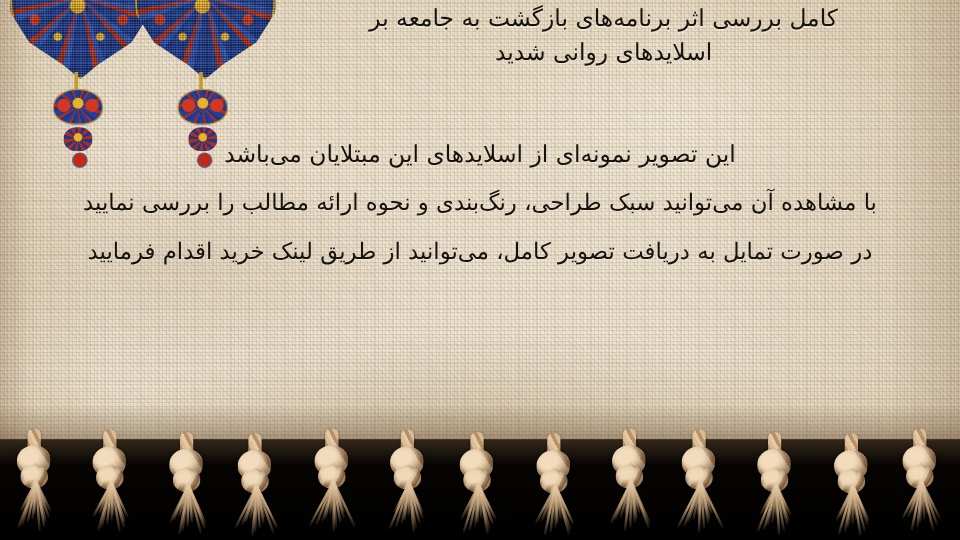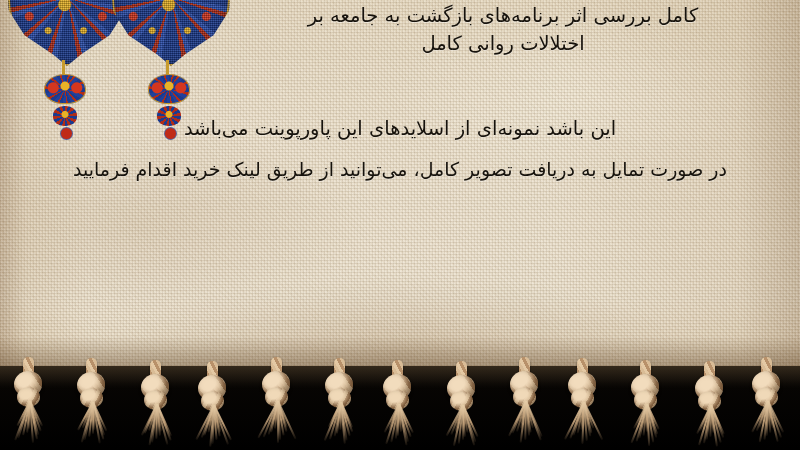--- a/index.html
+++ b/index.html
@@ -310,25 +310,26 @@
     <div class="orn-stem"></div>
     <div class="orn-drop1"></div>
     <div class="orn-drop2"></div>
     <div class="orn-drop3"></div>
   </div>
 
   <div class="text-layer">
 
     <div class="title-block">
       <div>کامل بررسی اثر برنامه‌های بازگشت به جامعه بر</div>
-      <div>اختلالات روانی کامل</div>
+      <div>اسلایدهای روانی شدید</div>
     </div>
 
     <div class="body-block">
-      <div class="body-line l1">این باشد نمونه‌ای از اسلایدهای این پاورپوینت می‌باشد</div>
+      <div class="body-line l1">این تصویر نمونه‌ای از اسلایدهای این مبتلایان می‌باشد</div>
+      <div class="body-line l2">با مشاهده آن می‌توانید سبک طراحی، رنگ‌بندی و نحوه ارائه مطالب را بررسی نمایید</div>
       <div class="body-line l3">در صورت تمایل به دریافت تصویر کامل، می‌توانید از طریق لینک خرید اقدام فرمایید</div>
     </div>
 
   </div>
 
   <div class="cloth-shadow"></div>
 
   <div class="black-band"></div>
   <div class="band-sheen"></div>
 

